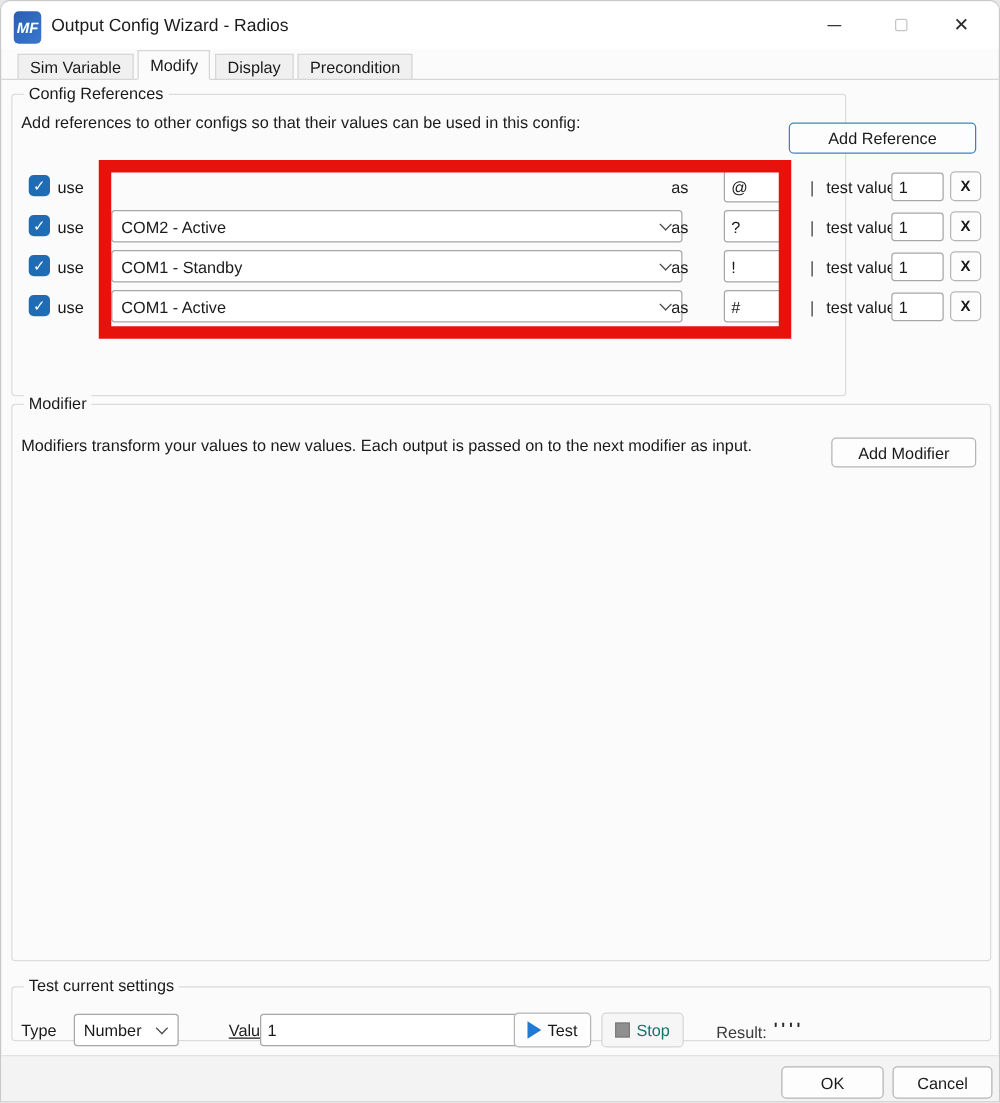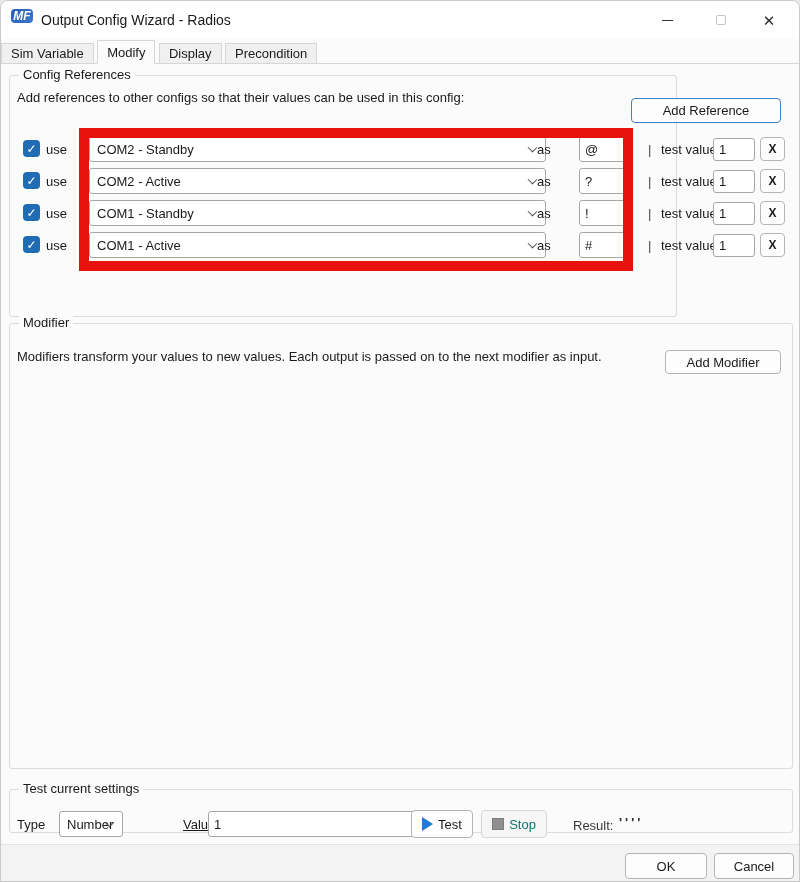--- a/index.html
+++ b/index.html
@@ -8,36 +8,36 @@
 
   .window {
     position:relative; width:800px; height:882px;
     background:#fbfbfb; overflow:hidden;
     border:1px solid #c9c9c9; border-radius:8px 8px 0 0;
   }
 
   
   .titlebar { position:absolute; top:0; left:0; width:100%; height:38px; background:#ffffff; }
   .app-icon {
-    position:absolute; left:10px; top:8px; width:22px; height:14px;
+    position:absolute; left:10px; top:8px; width:22px; height:26px;
     background:linear-gradient(135deg,#2a5fb0,#3a77cf); border-radius:4px;
     color:#fff; font-weight:bold; font-style:italic; font-size:12px;
     display:flex; align-items:center; justify-content:center;
   }
   .title-text { position:absolute; left:40px; top:0; height:38px; line-height:38px; font-size:14px; }
   .winbtn { position:absolute; top:0; width:44px; height:38px; display:flex; align-items:center; justify-content:center; }
   .btn-min { right:110px; }
   .btn-max { right:56px; }
   .btn-close { right:8px; }
   .min-glyph { width:11px; height:1px; background:#333; display:block; }
   .max-glyph { width:10px; height:10px; border:1px solid #c5c5c5; border-radius:2px; display:block; }
   .close-glyph { font-size:15px; color:#2b2b2b; line-height:1; }
 
   
-  .tabstrip { position:absolute; top:39px; left:0; right:0; height:24px; z-index:3; padding-left:0; }
+  .tabstrip { position:absolute; top:39px; left:0; right:0; height:24px; z-index:3; padding-left:13px; }
   .tab {
     display:inline-block; vertical-align:bottom; height:21px; margin-top:3px;
     padding:2px 9px 0 9px; background:#f0f0f0; border:1px solid #d6d6d6;
     font-size:13px; margin-right:-1px; white-space:nowrap;
   }
   .tab.active { height:24px; margin-top:0; padding-top:4px; background:#fbfbfb; border-bottom:1px solid #fbfbfb; position:relative; z-index:4; }
   .page-topline { position:absolute; top:62px; left:0; right:0; height:1px; background:#d6d6d6; z-index:1; }
 
   
   .groupbox { position:absolute; border:1px solid #dcdcdc; border-radius:3px; }
@@ -91,21 +91,21 @@
   .tv-input { left:712px; top:2px; width:42px; height:23px; }
   .x-btn { left:759px; top:1px; width:25px; height:24px; font-weight:bold; font-size:12px; }
 
   
   .annotation-rect {
     position:absolute; left:78px; top:127px; width:554px; height:143px;
     border:10px solid #e8120c; z-index:5; pointer-events:none;
   }
 
   
-  .combo-type { left:58px; top:810px; width:64px; height:26px; }
+  .combo-type { left:58px; top:810px; width:84px; height:26px; }
   .value-input { left:207px; top:810px; width:258px; height:26px; border-bottom:2px solid #5a5a5a; border-radius:3px 3px 0 0; }
   .play-icon { width:0; height:0; border-left:11px solid #1e7ad4; border-top:7px solid transparent; border-bottom:7px solid transparent; margin-right:5px; }
   .stop-icon { width:12px; height:12px; background:#8f8f8f; margin-right:5px; border:1px solid #7c7c7c; }
   .result-ticks { letter-spacing:3px; font-weight:bold; color:#2b2b2b; }
 
   
   .footer { position:absolute; left:0; bottom:0; width:100%; height:37px; background:#f3f3f3; border-top:1px solid #e2e2e2; }
 </style>
 </head>
 <body>
@@ -138,24 +138,20 @@
     <span class="group-label">Config References</span>
   </div>
   <div class="desc-text" style="left:16px; top:89px;">Add references to other configs so that their values can be used in this config:</div>
   <button class="btn accent" style="left:630px; top:97px; width:150px; height:25px;">Add Reference</button>
 
   <div class="ref-row" style="top:135px;">
     <span class="checkbox">
         <span class="check-icon">✓</span>
       </span>
     <span class="row-label lbl-use">use</span>
-    <div class="combo combo-main">
-        <span>COM2 - Standby</span>
-        <span class="chev"></span>
-      </div>
     <span class="row-label lbl-as">as</span>
     <input class="ui-input as-input" value="@" style="">
     <span class="row-label lbl-pipe">|</span>
     <span class="row-label lbl-testvalue">test value</span>
     <input class="ui-input tv-input" value="1" style="">
     <button class="btn x-btn">X</button>
   </div>
 
   <div class="ref-row" style="top:167px;">
     <span class="checkbox">

